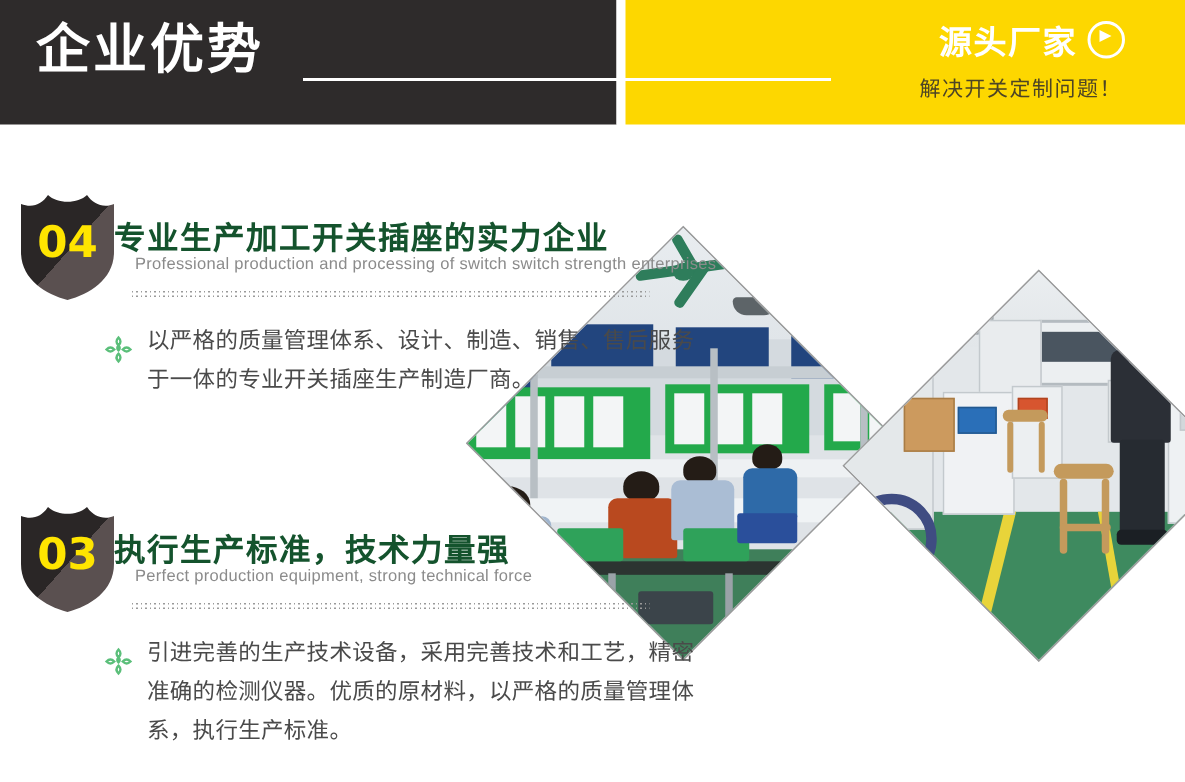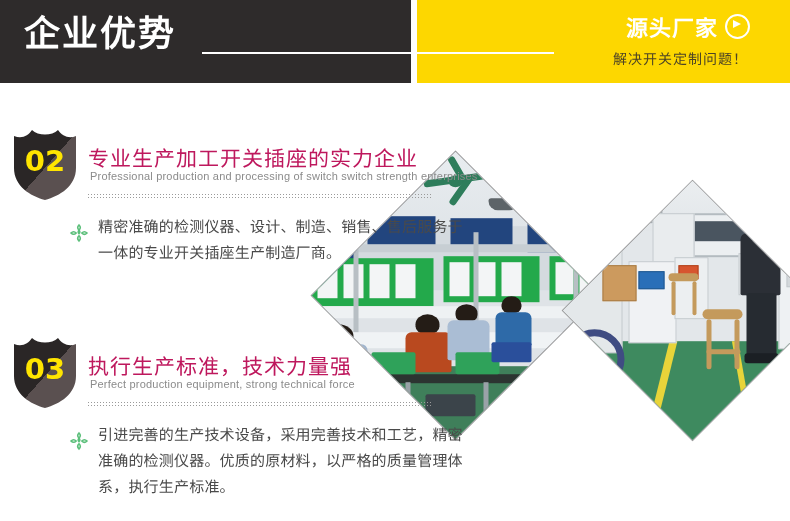--- a/index.html
+++ b/index.html
@@ -113,22 +113,22 @@
   .shield-num{
     position:absolute;left:0;top:0;width:66px;height:76px;
     display:flex;align-items:center;justify-content:center;
     font-size:29px;font-weight:bold;color:#ffe500;
     font-family:"DejaVu Sans","Liberation Sans",sans-serif;
     letter-spacing:0px;
     padding-bottom:6px;box-sizing:border-box;
   }
 
   .item-title{
-    position:absolute;left:88px;top:20px;
-    font-size:21px;font-weight:normal;color:#be185d;letter-spacing:1px;
+    position:absolute;left:76px;top:20px;
+    font-size:21px;font-weight:bold;color:#14532d;letter-spacing:1px;
     white-space:nowrap;
   }
   .item-title-en{
     position:absolute;left:90px;top:48px;
     font-size:11px;color:#8b8b8b;letter-spacing:0.2px;white-space:nowrap;
     font-family:"Liberation Sans",sans-serif;
   }
   .dotted{
     position:absolute;left:88px;top:72px;width:345px;height:1px;
     background-image:repeating-linear-gradient(to right,#9a9a9a 0 1px,transparent 1px 3px);
@@ -290,39 +290,39 @@
         <defs>
           <linearGradient id="sh1" x1="0" y1="0" x2="1" y2="1">
             <stop offset="0%" stop-color="#2a2626"></stop>
             <stop offset="52%" stop-color="#2a2626"></stop>
             <stop offset="52%" stop-color="#5a5050"></stop>
             <stop offset="100%" stop-color="#5a5050"></stop>
           </linearGradient>
         </defs>
         <path d="M2,10 C10,13 16,10 20,4 C26,10 40,10 46,4 C50,10 57,13 64,10 L64,42 C64,60 48,70 33,74 C18,70 2,60 2,42 Z" fill="url(#sh1)"></path>
       </svg>
-      <div class="shield-num">02</div>
+      <div class="shield-num">04</div>
     </div>
     <div class="item-title">专业生产加工开关插座的实力企业</div>
     <div class="item-title-en">Professional production and processing of switch switch strength enterprises</div>
     <div class="dotted"></div>
     <div class="dotted second"></div>
     <div class="body-row">
       <div class="ornament">
         <svg width="26" height="26" viewBox="0 0 26 26">
           <g fill="none" stroke="#5bbf7a" stroke-width="1.6">
             <path d="M13 5 q2.6 2.6 0 5.2 q-2.6 -2.6 0 -5.2z"></path>
             <path d="M13 15.8 q2.6 2.6 0 5.2 q-2.6 -2.6 0 -5.2z"></path>
             <path d="M5 13 q2.6 -2.6 5.2 0 q-2.6 2.6 -5.2 0z"></path>
             <path d="M15.8 13 q2.6 -2.6 5.2 0 q-2.6 2.6 -5.2 0z"></path>
             <path d="M13 10.4 q1.6 1.6 0 3.2 q-1.6 -1.6 0 -3.2z"></path>
           </g>
         </svg>
       </div>
-      <div class="body-text">精密准确的检测仪器、设计、制造、销售、售后服务于一体的专业开关插座生产制造厂商。</div>
+      <div class="body-text">以严格的质量管理体系、设计、制造、销售、售后服务于一体的专业开关插座生产制造厂商。</div>
     </div>
   </div>
 
   <div class="item item-02">
     <div class="shield">
       <svg width="66" height="76" viewBox="0 0 66 76">
         <defs>
           <linearGradient id="sh2" x1="0" y1="0" x2="1" y2="1">
             <stop offset="0%" stop-color="#2a2626"></stop>
             <stop offset="52%" stop-color="#2a2626"></stop>

